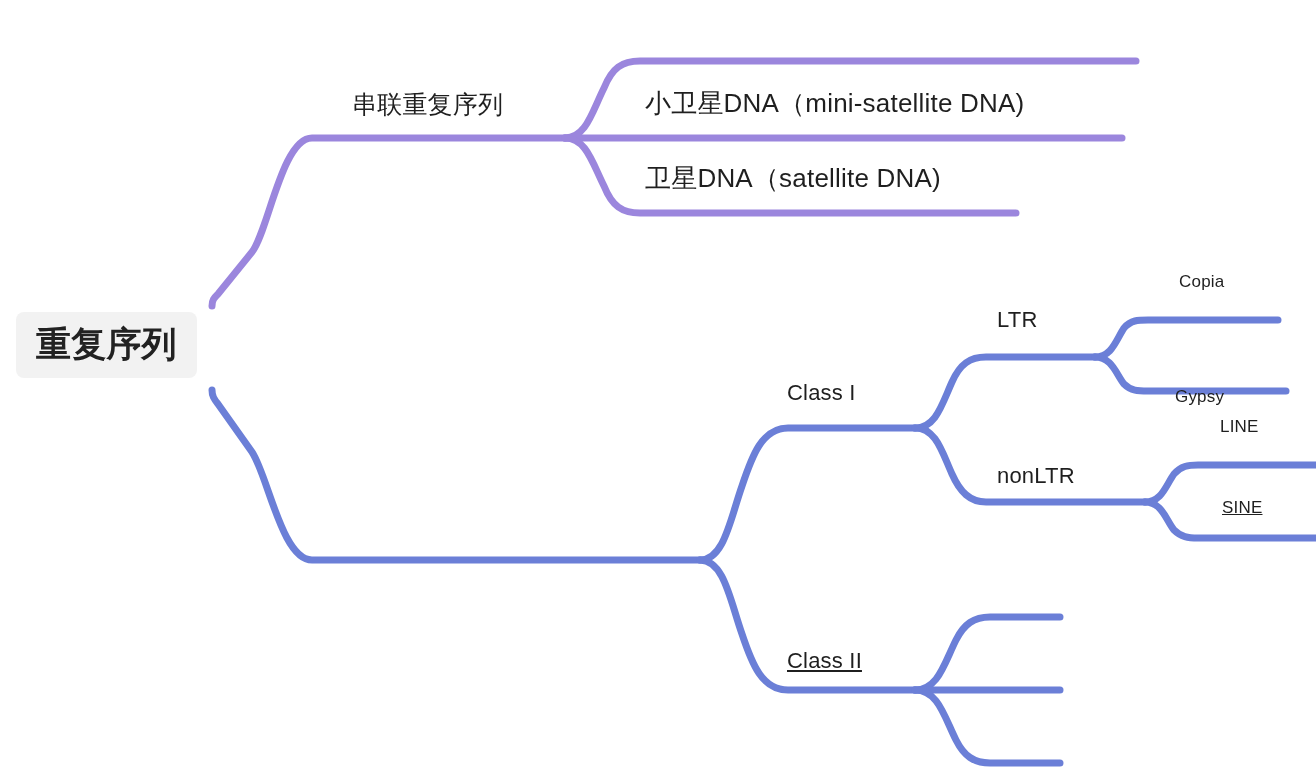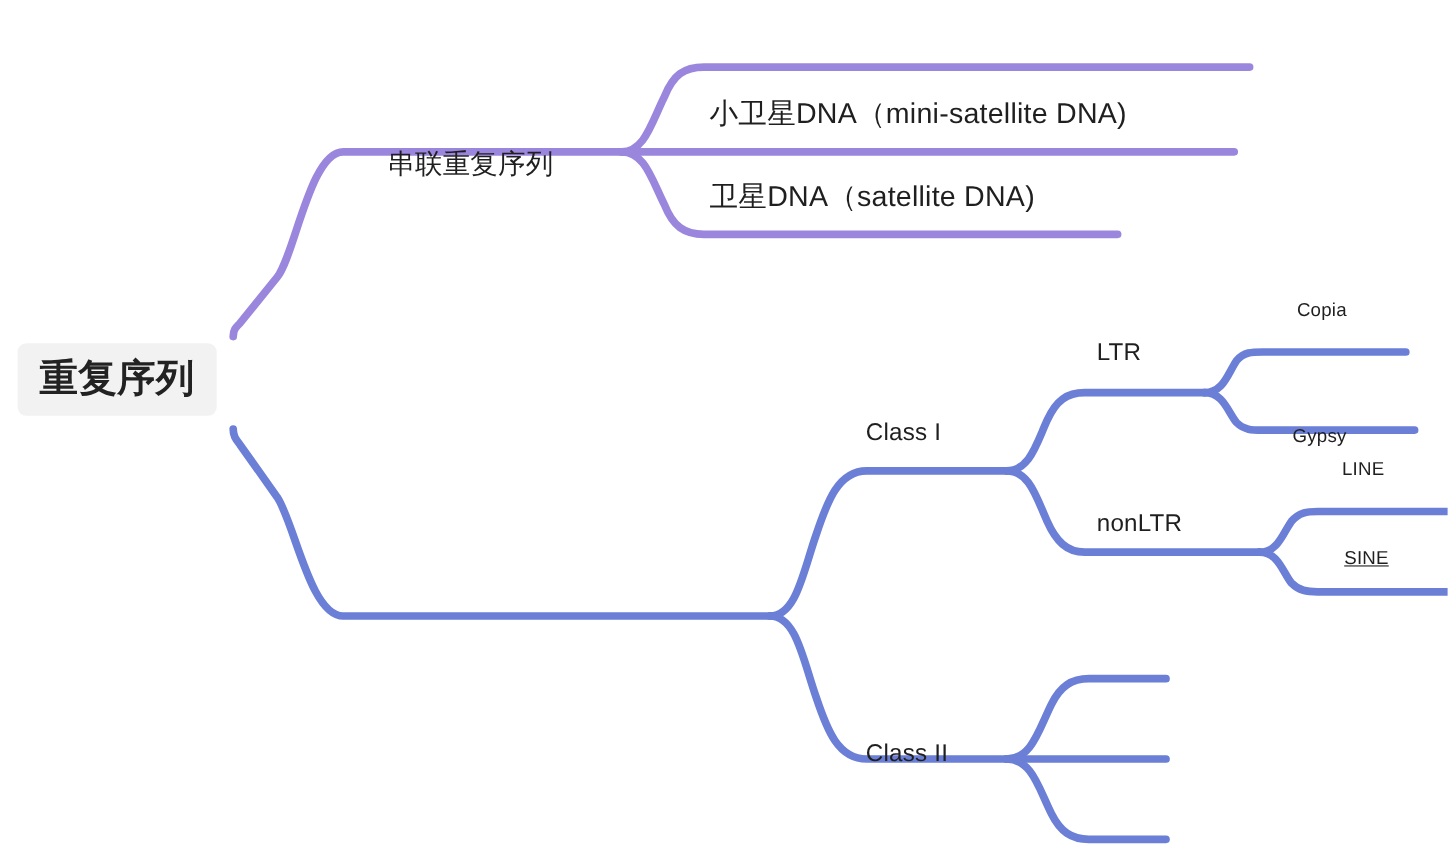--- a/index.html
+++ b/index.html
@@ -131,31 +131,31 @@
     <path stroke="#6b7fd7" stroke-width="7" d="M 915 690 L 1060 690"></path>
 
     <path stroke="#6b7fd7" stroke-width="7" d="M 915 690
              C 938 690 944 716 956 740
              C 964 756 974 763 990 763
              L 1060 763"></path>
   </svg>
 
   <div class="node-label node-root" style="left:16px; top:312px;">重复序列</div>
 
-  <div class="node-label lvl1" style="left:352px; top:90px;margin-top:45px;">串联重复序列</div>
+  <div class="node-label lvl1" style="left:352px; top:90px;">串联重复序列</div>
 
 
 
   <div class="node-label lvl2" style="left:645px; top:89px;">小卫星DNA（mini-satellite DNA)</div>
 
   <div class="node-label lvl2" style="left:645px; top:164px;">卫星DNA（satellite DNA)</div>
 
   <div class="node-label lvl3" style="left:787px; top:380px;">Class I</div>
 
-  <div class="node-label lvl3" style="left:787px; top:672px;">Class II</div>
+  <div class="node-label lvl3" style="left:787px; top:648px;text-decoration:underline;">Class II</div>
 
   <div class="node-label lvl3" style="left:997px; top:307px;">LTR</div>
 
   <div class="node-label lvl3" style="left:997px; top:463px;">nonLTR</div>
 
   <div class="node-label lvl4" style="left:1179px; top:272px;">Copia</div>
 
   <div class="node-label lvl4" style="left:1175px; top:343px;margin-top:44px;">Gypsy</div>
 
   <div class="node-label lvl4" style="left:1220px; top:417px;">LINE</div>

